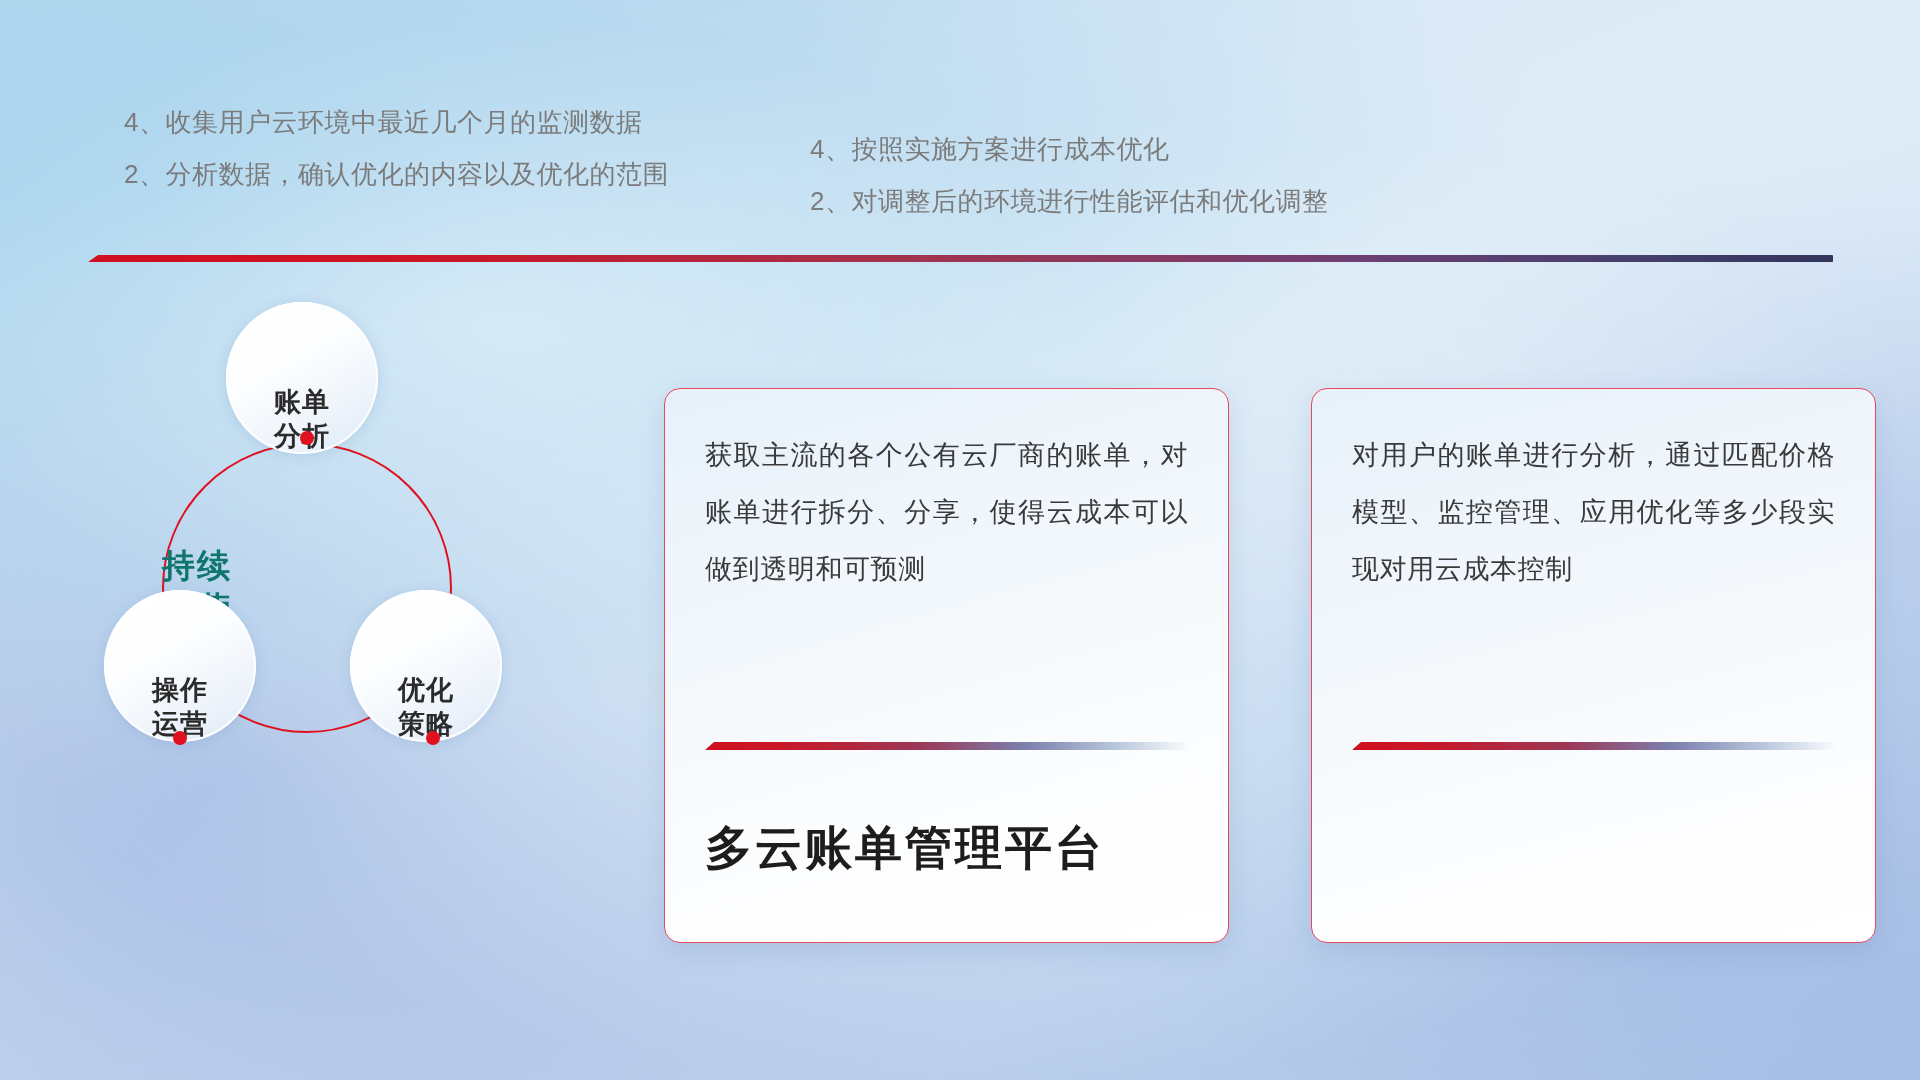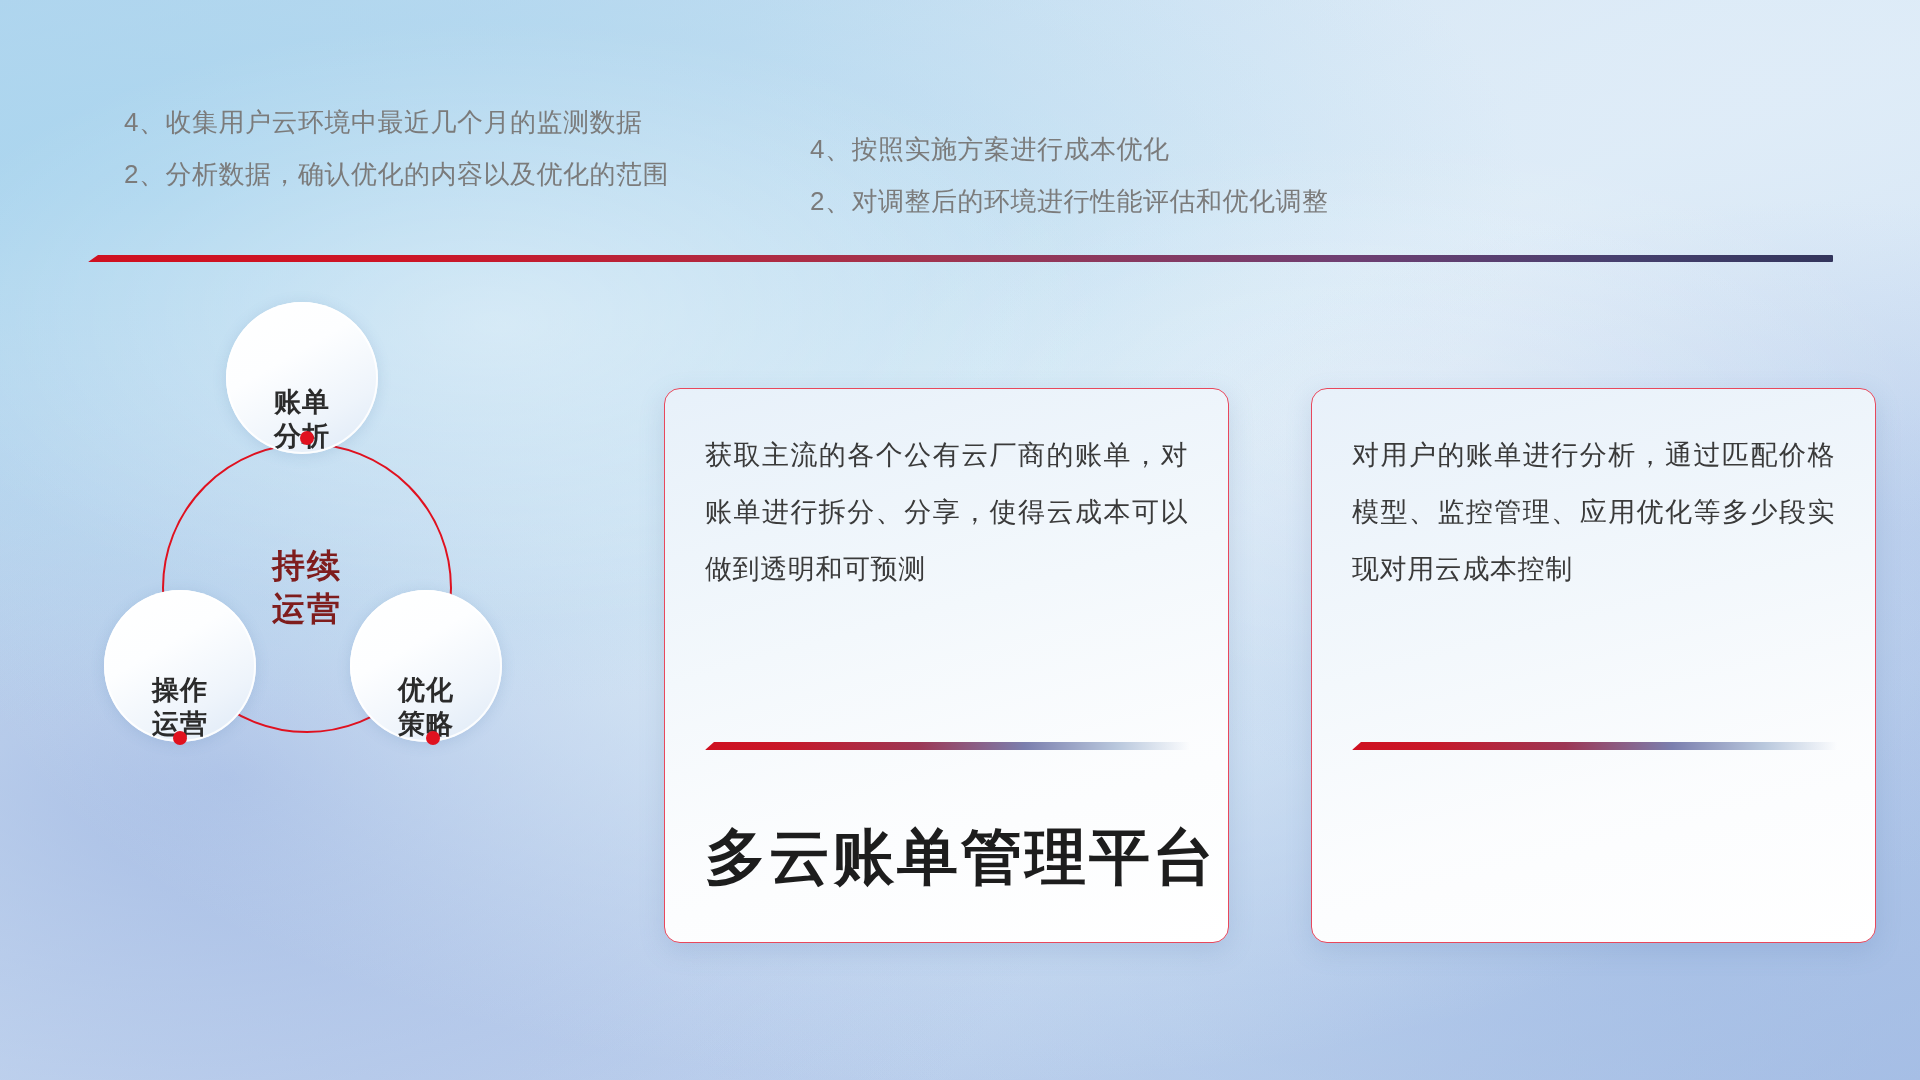--- a/index.html
+++ b/index.html
@@ -47,42 +47,42 @@
      box-shadow:0 2px 14px rgba(80,120,170,.18), inset 0 0 0 2px rgba(255,255,255,.85);
      display:flex;align-items:flex-end;justify-content:center;text-align:center;
      color:#2b2b2b;font-weight:bold;font-size:27px;line-height:1.28;letter-spacing:1px;}
   #b-top{left:148px;top:14px;width:152px;height:152px;}
   #b-bl {left:26px; top:302px;width:152px;height:152px;}
   #b-br {left:272px;top:302px;width:152px;height:152px;}
 
   #ring{position:absolute;left:84px;top:155px;width:290px;height:290px;border-radius:50%;
      border:2.6px solid #e0111f;box-sizing:border-box;}
   #ring-label{position:absolute;left:84px;top:155px;width:290px;height:290px;
-     display:flex;align-items:center;justify-content:center;text-align:center;
-     color:#7f1d1d;font-weight:bold;font-size:33px;line-height:1.3;letter-spacing:2px;}
+     display:flex;align-items:center;justify-content:flex-start;text-align:center;
+     color:#0f766e;font-weight:bold;font-size:33px;line-height:1.3;letter-spacing:2px;}
   .dot{position:absolute;width:14px;height:14px;border-radius:50%;background:#e0111f;}
   #dot-top{left:222px;top:143px;}
   #dot-bl {left:95px; top:443px;}
   #dot-br {left:348px;top:443px;}
 
   
   .card{position:absolute;top:388px;width:565px;height:555px;border-radius:16px;
      border:1.6px solid #e8485c;
      background:linear-gradient(165deg,rgba(232,241,250,.97) 0%,rgba(243,248,252,.98) 40%,rgba(252,253,254,.99) 70%,#ffffff 100%);
      box-shadow:0 8px 26px rgba(90,125,175,.20);
      box-sizing:border-box;padding:38px 40px 0 40px;}
   #card1{left:664px;}
   #card2{left:1291px;margin-left:20px;}
   .card .body{color:#3a3a3a;font-size:27px;line-height:2.12;letter-spacing:.6px;
      text-align:justify;text-justify:inter-ideograph;}
   .card .rule{position:absolute;left:40px;width:485px;height:8px;top:353px;
      background:linear-gradient(90deg,#cf1020 0%,#c81728 16%,#9c3755 44%,#7b7fae 66%,#b9c8dd 85%,rgba(226,234,242,0) 100%);
      clip-path:polygon(0 100%,9px 0,100% 0,100% 100%);border-radius:1px;}
   .card .title{position:absolute;left:40px;top:428px;color:#1d1d1d;font-weight:bold;
-     font-size:61px;letter-spacing:3px;white-space:nowrap;}
+     font-size:47px;letter-spacing:3px;white-space:nowrap;}
 </style>
 </head>
 <body>
 
 <div id="bg"></div>
 <div id="bg2"></div>
 
 <div id="list-left" class="list">
   <div class="row">4、收集用户云环境中最近几个月的监测数据</div>
   <div class="row">2、分析数据，确认优化的内容以及优化的范围</div>

